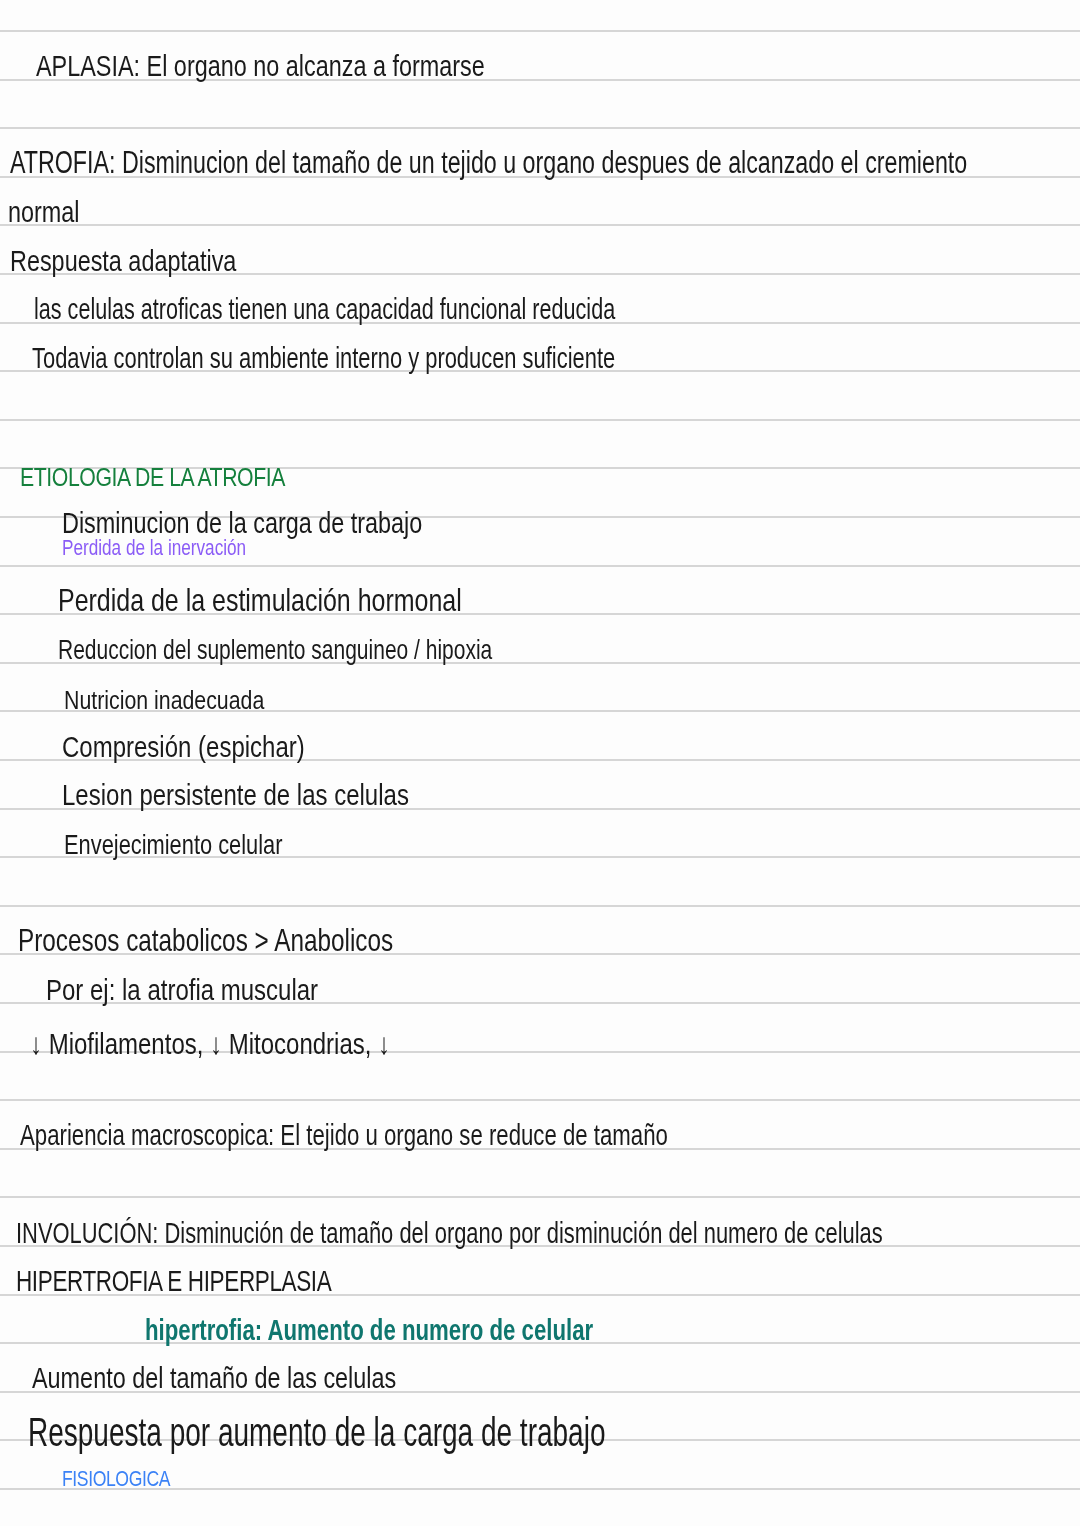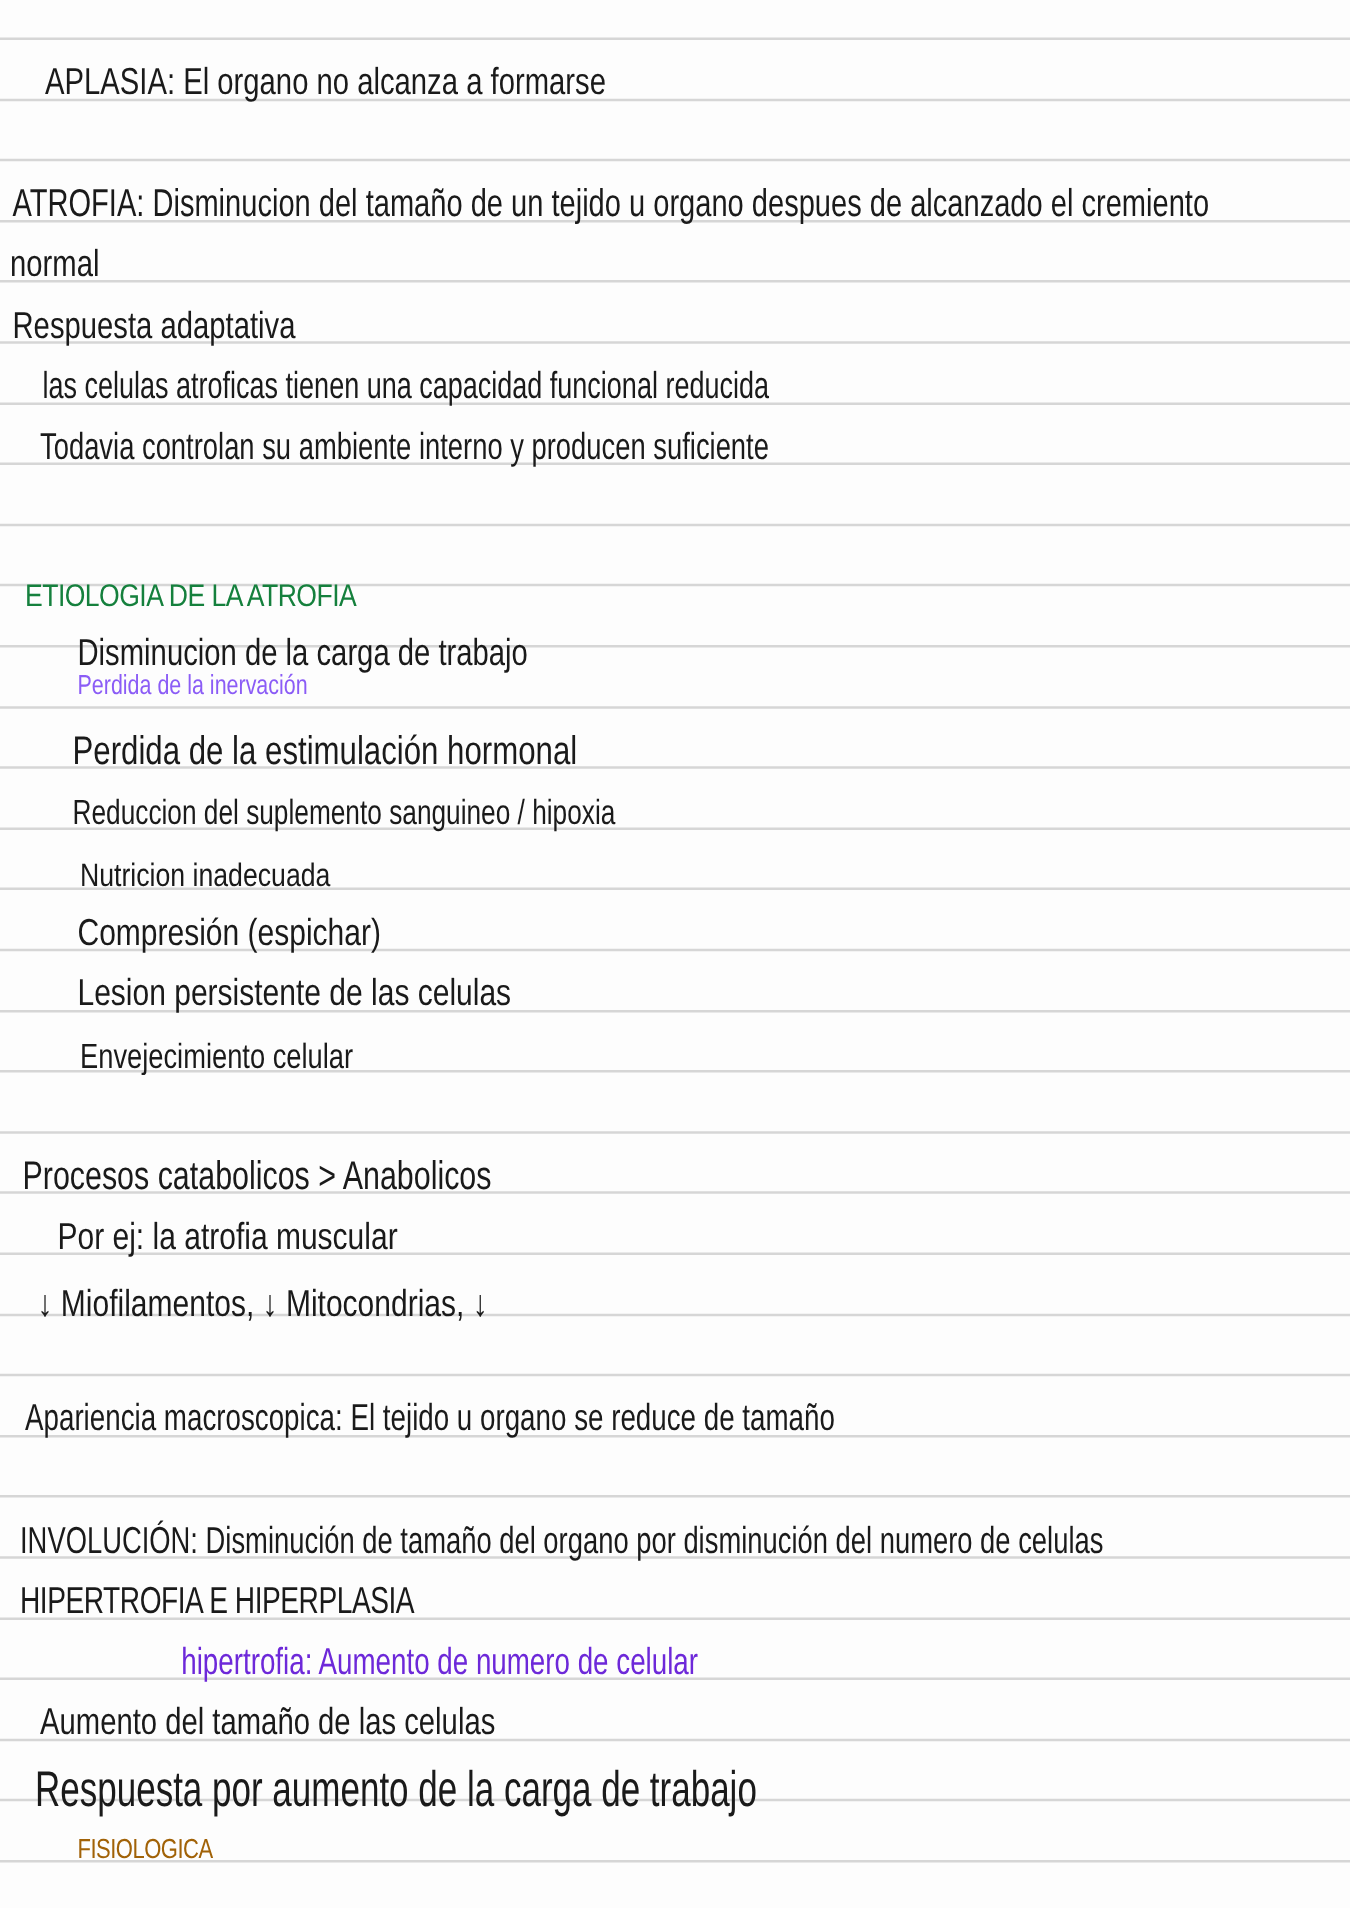--- a/index.html
+++ b/index.html
@@ -103,18 +103,18 @@
     <div class="line" style="font-size: 26px; left: 64px; top: 686.7px; color: rgb(26, 26, 26);"><span class="hw" style="transform: scaleX(0.82);">Nutricion inadecuada</span></div>
     <div class="line" style="font-size: 30px; left: 62px; top: 731.5px; color: rgb(26, 26, 26);"><span class="hw" style="transform: scaleX(0.8);">Compresión (espichar)</span></div>
     <div class="line" style="font-size: 30px; left: 62px; top: 780.1px; color: rgb(26, 26, 26);"><span class="hw" style="transform: scaleX(0.8);">Lesion persistente de las celulas</span></div>
     <div class="line" style="font-size: 28px; left: 64px; top: 830.6px; color: rgb(26, 26, 26);"><span class="hw" style="transform: scaleX(0.78);">Envejecimiento celular</span></div>
     <div class="line" style="font-size: 32px; left: 18px; top: 924px; color: rgb(26, 26, 26);"><span class="hw" style="transform: scaleX(0.76);">Procesos catabolicos &gt; Anabolicos</span></div>
     <div class="line" style="font-size: 30px; left: 46px; top: 974.5px; color: rgb(26, 26, 26);"><span class="hw" style="transform: scaleX(0.8);">Por ej: la atrofia muscular</span></div>
     <div class="line" style="font-size: 30px; left: 30px; top: 1028.8px; color: rgb(26, 26, 26);"><span class="hw" style="transform: scaleX(0.8);">↓ Miofilamentos, ↓ Mitocondrias, ↓</span></div>
     <div class="line" style="font-size: 30px; left: 20px; top: 1120.3px; color: rgb(26, 26, 26);"><span class="hw" style="transform: scaleX(0.74);">Apariencia macroscopica: El tejido u organo se reduce de tamaño</span></div>
     <div class="line" style="font-size: 30px; left: 16px; top: 1217.5px; color: rgb(26, 26, 26);"><span class="hw" style="transform: scaleX(0.73);">INVOLUCIÓN: Disminución de tamaño del organo por disminución del numero de celulas</span></div>
     <div class="line caps" style="font-size: 30px; left: 16px; top: 1266.1px; color: rgb(26, 26, 26);"><span class="hw" style="transform: scaleX(0.75);">HIPERTROFIA E HIPERPLASIA</span></div>
-    <div class="line" style="font-size: 30px; left: 145px; top: 1314.7px; color: #6d28d9;"><span class="hw" style="transform: scaleX(0.74);">hipertrofia: Aumento de numero de celular</span></div>
+    <div class="line" style="font-size: 30px; left: 145px; top: 1314.7px; color: #0f766e; font-weight: bold;"><span class="hw" style="transform: scaleX(0.74);">hipertrofia: Aumento de numero de celular</span></div>
     <div class="line" style="font-size: 30px; left: 32px; top: 1363.3px; color: rgb(26, 26, 26);"><span class="hw" style="transform: scaleX(0.78);">Aumento del tamaño de las celulas</span></div>
     <div class="line" style="font-size: 40px; left: 28px; top: 1411.9px; color: rgb(26, 26, 26);"><span class="hw" style="transform: scaleX(0.7);">Respuesta por aumento de la carga de trabajo</span></div>
-    <div class="line caps" style="font-size: 22px; left: 62px; top: 1468.1px; color: #a16207;"><span class="hw" style="transform: scaleX(0.8);">FISIOLOGICA</span></div>
+    <div class="line caps" style="font-size: 22px; left: 62px; top: 1468.1px; color: #3b82f6;"><span class="hw" style="transform: scaleX(0.8);">FISIOLOGICA</span></div>
   </div>
 </div>
 
 </body></html>

